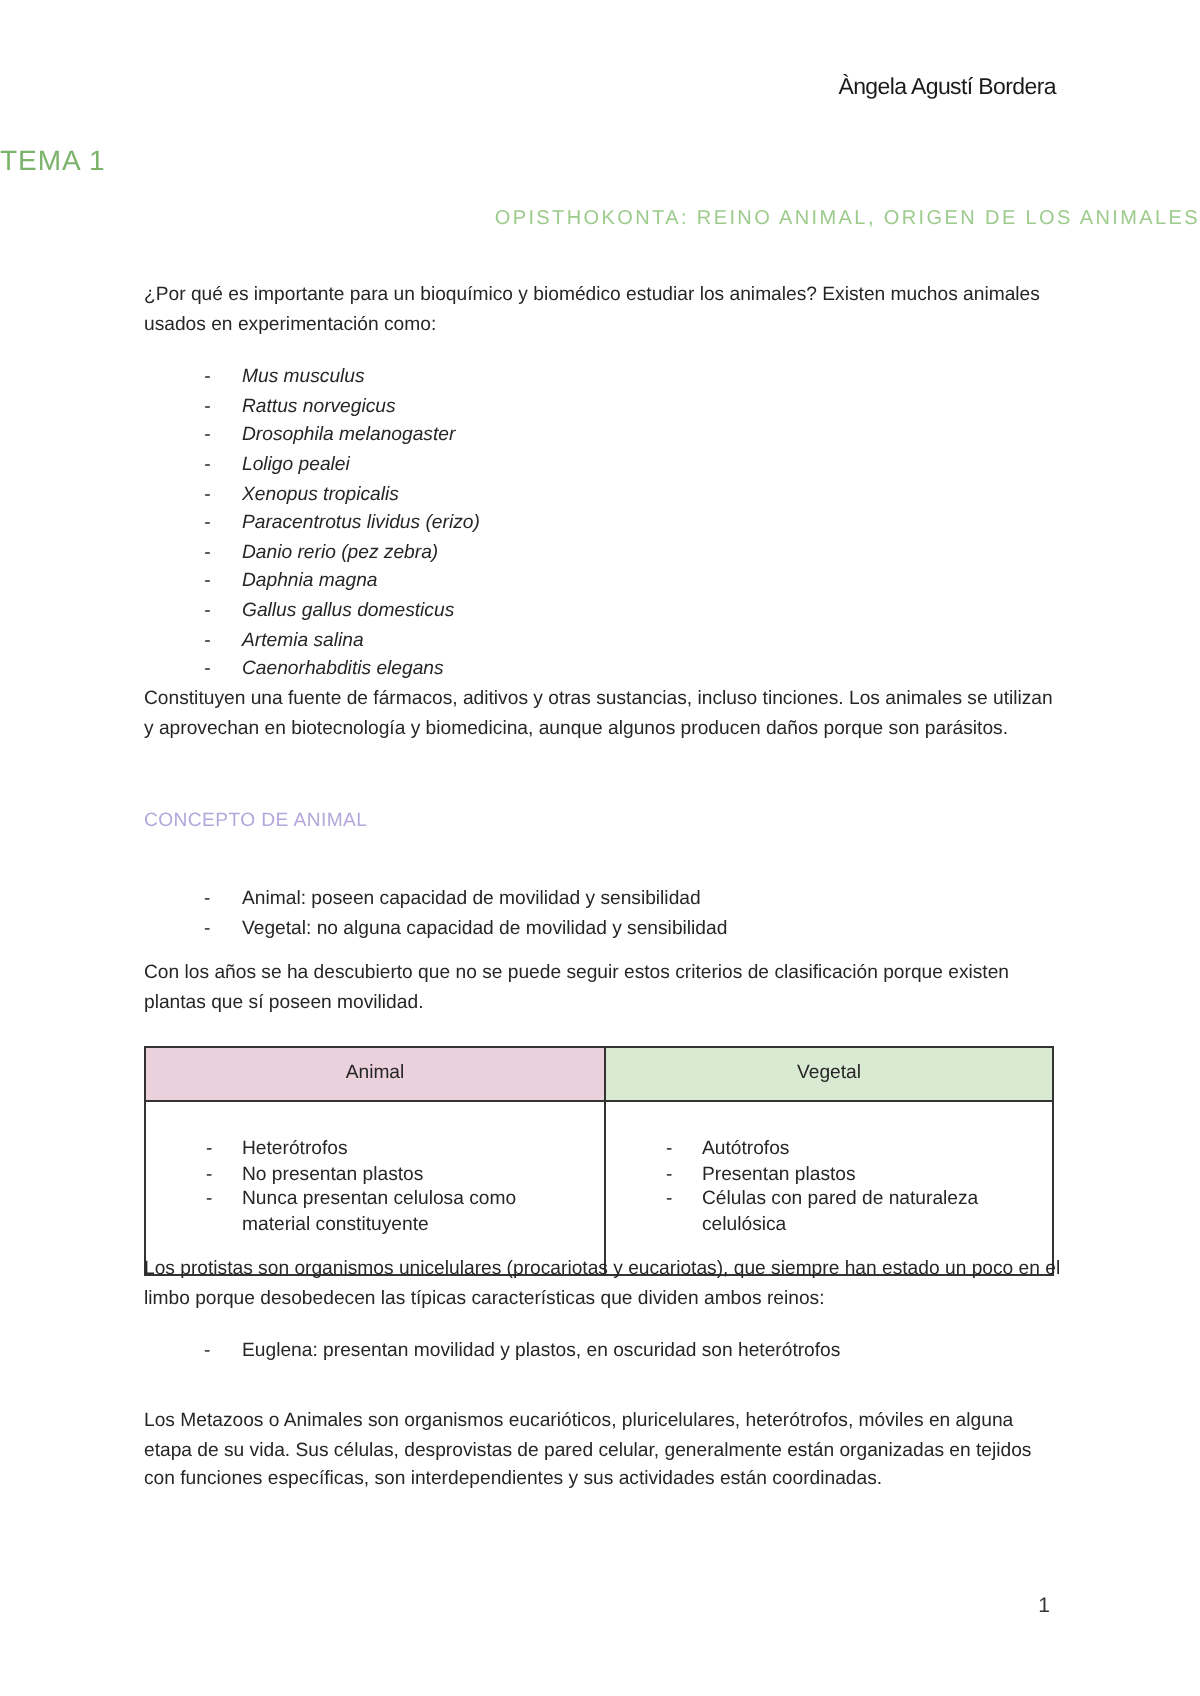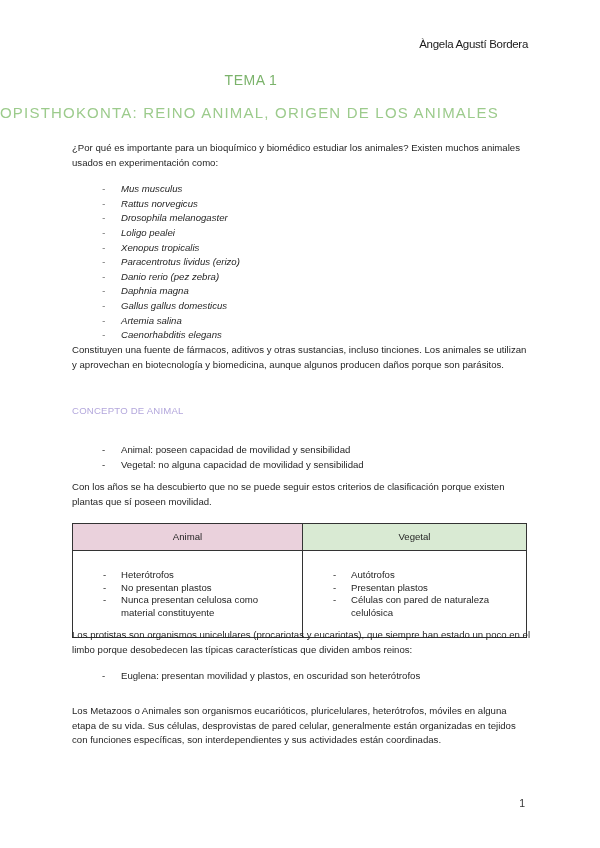--- a/index.html
+++ b/index.html
@@ -6,26 +6,26 @@
   body {
     width: 600px; height: 848px; position: relative; overflow: hidden;
     font-family: "Liberation Sans", sans-serif; color: #262626;
   }
   .page { position: absolute; left: 0; top: 0; width: 600px; height: 848px; }
   .author {
     position: absolute; right: 72px; top: 38px; font-size: 11.5px; color: #1a1a1a;
     letter-spacing: -0.3px;
   }
   .title {
-    position: absolute; left: 0; width: 502px; top: 72px; text-align: center;
+    position: absolute; left: 0; width: 502px; top: 72px; 
     font-size: 14px; color: #7bb36b; letter-spacing: 0.5px;
   }
   .subtitle {
-    position: absolute; left: 0; width: 600px; top: 104px; text-align: left;
-    font-size: 15px; color: #9ccb8c; letter-spacing: 1.2px;
+    position: absolute; left: 0; width: 600px; top: 104px; text-align: right;
+    font-size: 10px; color: #9ccb8c; letter-spacing: 1.2px;
   }
   .block { position: absolute; left: 72px; width: 460px; font-size: 9.6px; line-height: 14.6px; color: #262626; }
   .block p { margin: 0; }
   ul.dash { list-style: none; margin: 12px; padding: 0; }
   ul.dash li { position: relative; padding-left: 37px; }
   ul.dash li::before { content: "-"; position: absolute; left: 18px; }
   ul.species li { font-style: italic; }
   .section {
     position: absolute; left: 72px; top: 405px; font-size: 9.6px; color: #b3a7dc; letter-spacing: 0.2px;
   }

